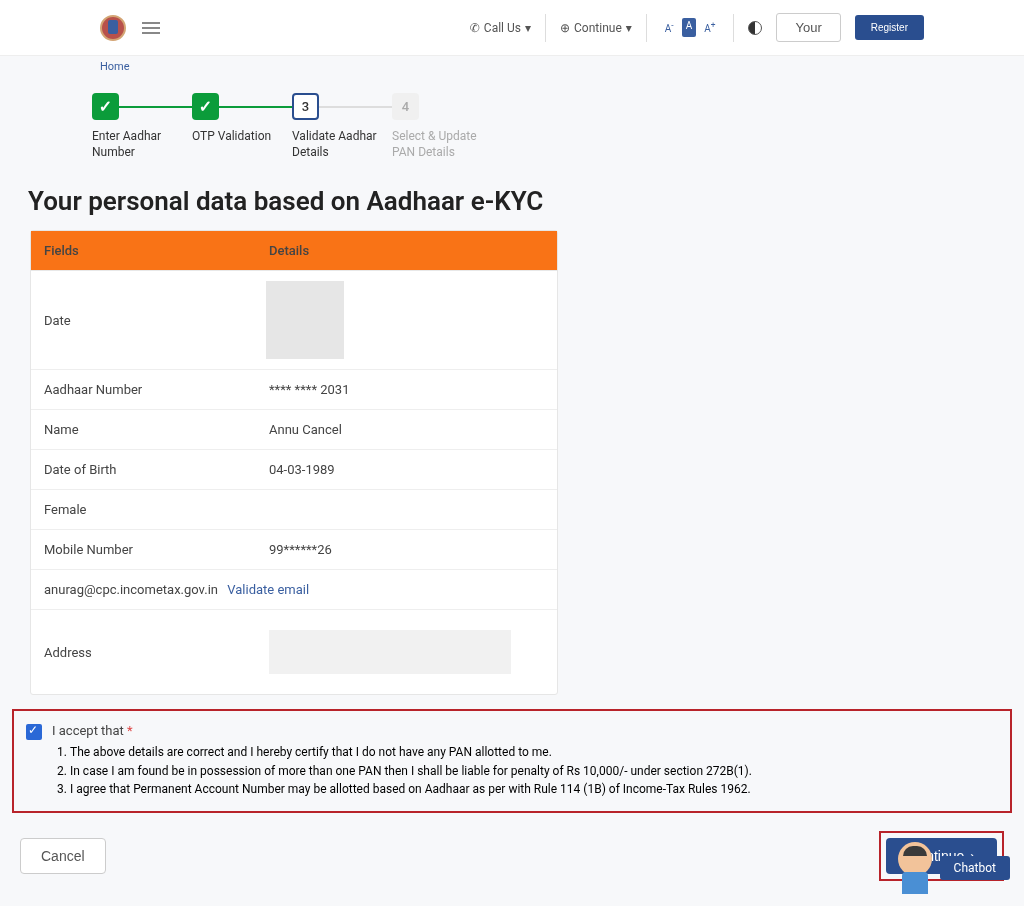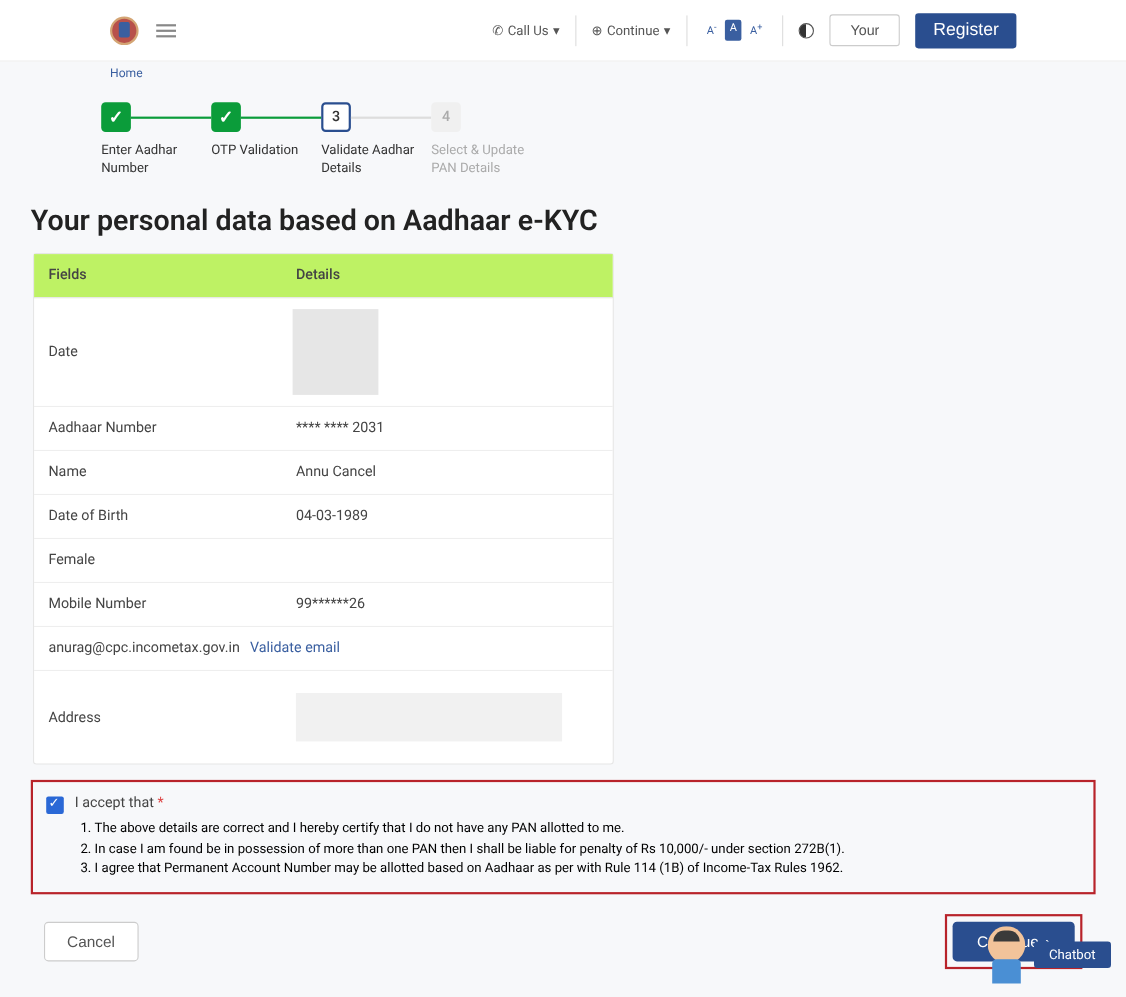--- a/index.html
+++ b/index.html
@@ -11,55 +11,55 @@
 .hamburger { display: flex; flex-direction: column; gap: 3px; cursor: pointer; }
 .hamburger span { width: 18px; height: 2px; background: #888; }
 .header-right { display: flex; align-items: center; gap: 14px; }
 .header-link { color: #555; font-size: 12px; display: flex; align-items: center; gap: 4px; cursor: pointer; }
 .vdiv { width: 1px; height: 28px; background: #ddd; }
 .font-sizes { display: flex; gap: 4px; }
 .fs { font-size: 10px; color: #3a5fa0; padding: 2px 4px; cursor: pointer; }
 .fs.active { background: #3a5fa0; color: #fff; border-radius: 2px; }
 .contrast { width: 14px; height: 14px; border-radius: 50%; background: linear-gradient(90deg, #333 50%, #fff 50%); border: 1px solid #555; cursor: pointer; }
 .btn-login { border: 1px solid #ccc; background: #fff; color: #555; padding: 6px 18px; font-size: 13px; border-radius: 3px; cursor: pointer; }
-.btn-register { background: #2a4e8f; color: #fff; border: none; padding: 7px 16px; font-size: 16px; border-radius: 3px; cursor: pointer; }
+.btn-register { background: #2a4e8f; color: #fff; border: none; padding: 7px 16px; font-size: 10px; border-radius: 3px; cursor: pointer; }
 .breadcrumb { padding: 4px 100px; font-size: 11px; color: #3a5fa0; }
 .stepper { padding: 16px 92px 10px; display: flex; align-items: flex-start; gap: 0; }
 .step { display: flex; flex-direction: column; align-items: flex-start; gap: 9px; width: 100px; position: relative; }
 .step-box { width: 27px; height: 27px; border-radius: 4px; display: flex; align-items: center; justify-content: center; font-size: 13px; font-weight: 500; }
 .step-done { background: #0b9c3a; color: #fff; }
 .step-active { background: #fff; border: 2px solid #2a4e8f; color: #333; }
 .step-pending { background: #f0f0f0; color: #aaa; }
 .step-line { position: absolute; top: 13px; left: 27px; height: 2px; width: 73px; }
 .line-done { background: #0b9c3a; }
 .line-pending { background: #ddd; }
 .step-label { font-size: 12px; color: #333; line-height: 1.3; }
 .step-label.muted { color: #aaa; }
 .check { color: #fff; font-size: 16px; font-weight: bold; }
 .page-title { font-size: 26px; font-weight: 600; color: #222; padding: 16px 28px 14px; }
 .table-wrap { margin: 0 30px; width: 528px; border: 1px solid #e6e6e6; background: #fff; border-radius: 3px; }
-.thead { display: flex; background: #bef264; border-bottom: 1px solid #e8e8e8; }
+.thead { display: flex; background: #f97316; border-bottom: 1px solid #e8e8e8; }
 .th, .td { padding: 12px 13px; font-size: 13px; color: #444; }
 .th { font-weight: 500; }
 .th1, .td1 { width: 225px; }
 .th2, .td2 { flex: 1; }
 .trow { display: flex; border-bottom: 1px solid #eee; align-items: center; }
 .trow:last-child { border-bottom: none; }
 .photo-cell { padding: 10px; }
 .photo-box { width: 78px; height: 78px; background: #e6e6e6; }
 .validate-link { color: #3a5fa0; cursor: pointer; margin-left: 6px; }
 .address-box { width: 242px; height: 44px; background: #f1f1f1; margin: 8px 0; }
-.accept-section { margin: 14px 28px 0; border: 2px solid #b8232a; padding: 12px; display: flex; gap: 10px; align-items: flex-start; }
+.accept-section { margin: 14px 12px 0; border: 2px solid #b8232a; padding: 12px; display: flex; gap: 10px; align-items: flex-start; }
 .chk { width: 16px; height: 16px; background: #2a68d6; border-radius: 2px; position: relative; flex-shrink: 0; margin-top: 1px; cursor: pointer; }
 .chk::after { content: "✓"; color: #fff; font-size: 12px; position: absolute; left: 2px; top: -1px; }
 .accept-text { flex: 1; }
 .accept-title { font-size: 13px; color: #444; margin-bottom: 5px; }
 .accept-star { color: #d44; }
 .accept-list { list-style: decimal; padding-left: 18px; font-size: 12px; color: #000000; line-height: 1.55; }
-.actions { display: flex; justify-content: space-between; margin: 18px 40px 30px; align-items: center; }
+.actions { display: flex; justify-content: space-between; margin: 18px 20px 30px; align-items: center; }
 .btn-cancel { border: 1px solid #ccc; background: #fff; color: #555; padding: 9px 20px; font-size: 14px; border-radius: 4px; cursor: pointer; }
 .continue-wrap { border: 2px solid #b8232a; padding: 5px; }
 .btn-continue { background: #2a4e8f; color: #fff; border: none; padding: 10px 22px; font-size: 14px; border-radius: 4px; cursor: pointer; display: flex; align-items: center; gap: 6px; }
 .chatbot { position: fixed; bottom: 12px; right: 14px; display: flex; align-items: center; gap: 8px; }
 .bot-head { width: 34px; height: 34px; background: #f2c39a; border-radius: 50%; position: relative; }
 .bot-head::before { content: ""; position: absolute; top: 4px; left: 5px; width: 24px; height: 10px; background: #3a3a3a; border-radius: 10px 10px 0 0; }
 .bot-body { width: 26px; height: 22px; background: #4a8fd4; border-radius: 4px 4px 0 0; margin: -4px auto 0; position: relative; }
 .chatbot-label { background: #2a4e8f; color: #fff; padding: 5px 14px; font-size: 12px; border-radius: 3px; cursor: pointer; }
 </style>
 </head>

